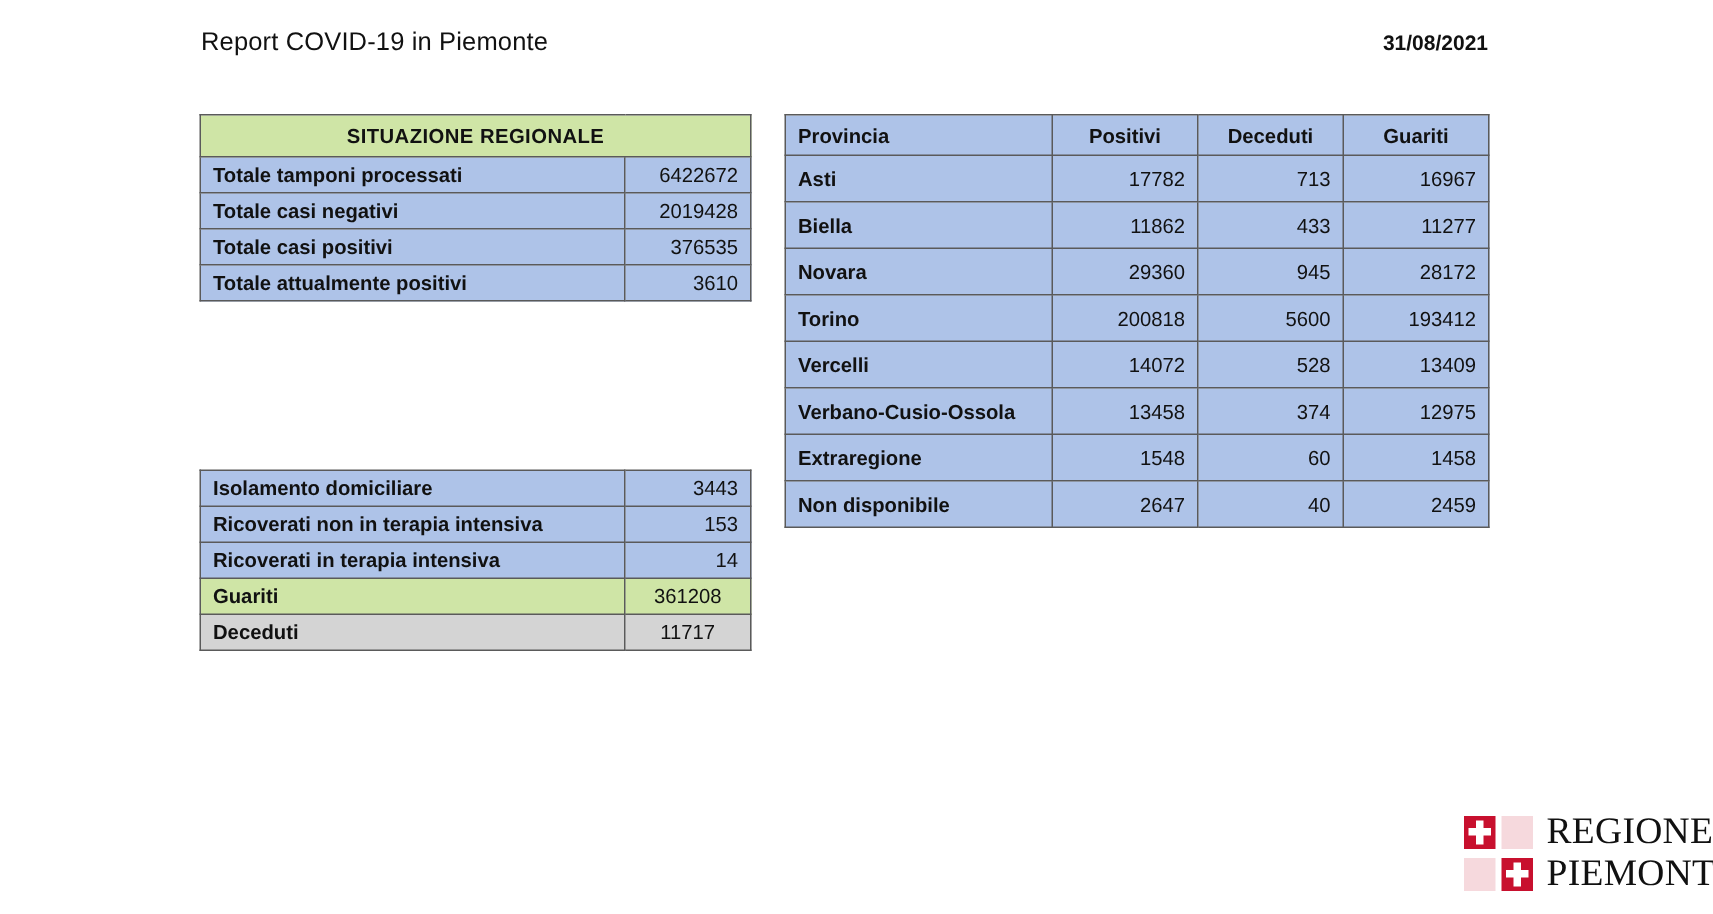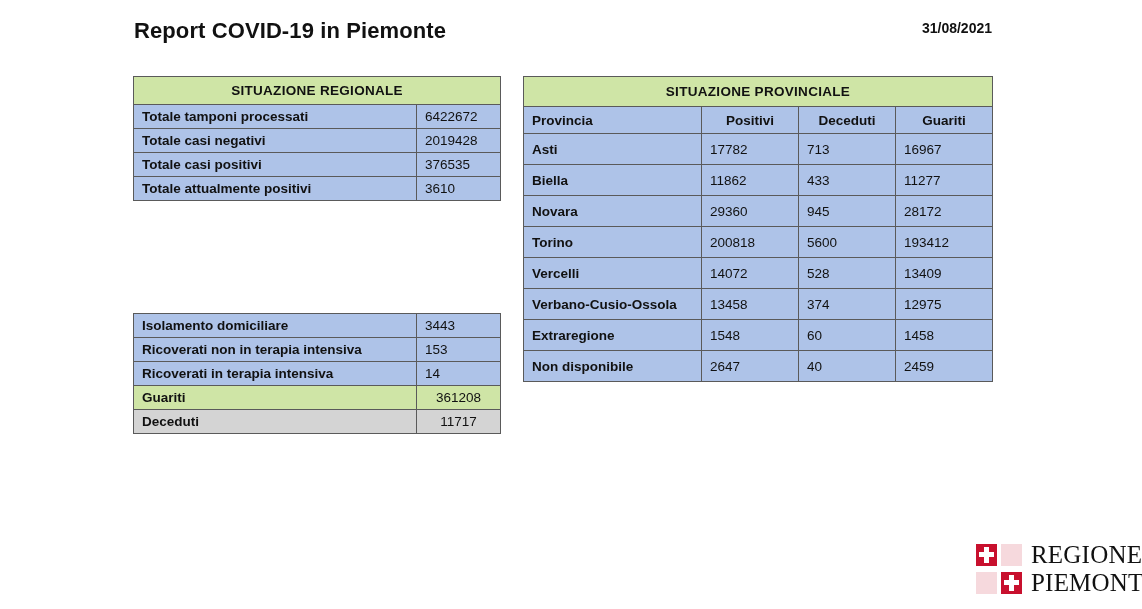--- a/index.html
+++ b/index.html
@@ -14,22 +14,22 @@
     font-family: "Liberation Sans", sans-serif;
     color: #111111;
     overflow: hidden;
   }
 
   
   #report-title {
     position: absolute;
     left: 134px;
     top: 18px;
-    font-size: 22px;
-    font-weight: bold;
+    font-size: 17px;
+    font-weight: normal;
     letter-spacing: 0.1px;
     color: #111111;
   }
   #report-date {
     position: absolute;
     right: 150px;
     top: 20px;
     font-size: 14px;
     font-weight: bold;
     color: #111111;
@@ -63,21 +63,21 @@
     font-weight: bold;
     font-size: 13.5px;
   }
   .lbl {
     background: #aec3e8;
     font-weight: bold;
     text-align: left;
   }
   .val {
     background: #aec3e8;
-    text-align: left;
+    text-align: right;
     font-weight: normal;
   }
   .green-lbl {
     background: #cfe5a6;
     font-weight: bold;
     text-align: left;
   }
   .green-val {
     background: #cfe5a6;
     text-align: center;
@@ -213,23 +213,20 @@
 </table>
 
 <table class="tbl" id="provincial-table">
   <colgroup>
       <col class="c-prov">
       <col class="c-pos">
       <col class="c-dec">
       <col class="c-gua">
     </colgroup>
   <tbody>
-    <tr>
-      <td class="title-cell" colspan="4">SITUAZIONE PROVINCIALE</td>
-    </tr>
     <tr>
       <td class="hdr-cell" style="text-align:left;">Provincia</td>
       <td class="hdr-cell">Positivi</td>
       <td class="hdr-cell">Deceduti</td>
       <td class="hdr-cell">Guariti</td>
     </tr>
     <tr>
       <td class="lbl">Asti</td>
       <td class="val">17782</td>
       <td class="val">713</td>

